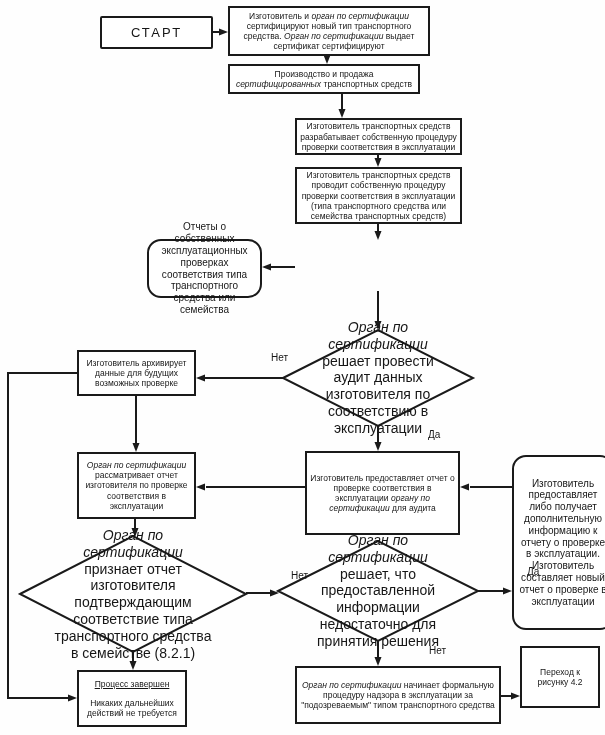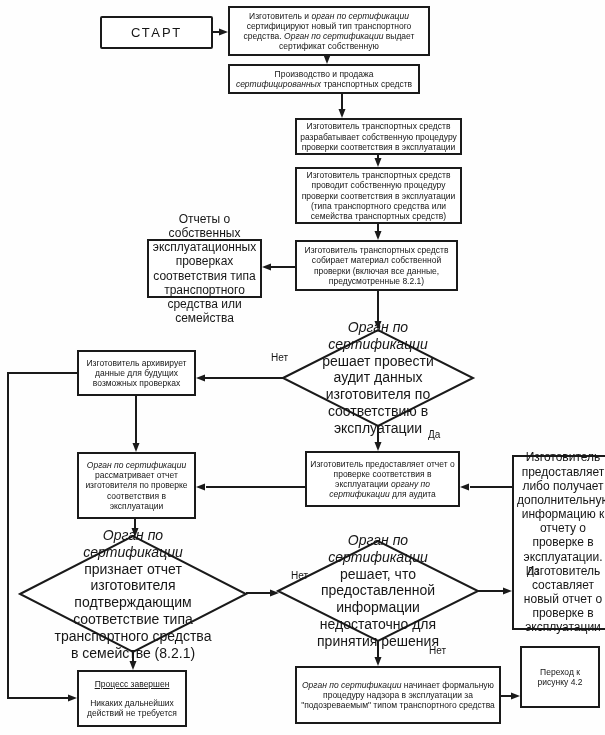--- a/index.html
+++ b/index.html
@@ -11,21 +11,21 @@
   .wire { stroke:#1a1a1a; stroke-width:2; fill:none; }
   .ah   { fill:#1a1a1a; stroke:none; }
   .diamond { fill:#ffffff; stroke:#1a1a1a; stroke-width:2; stroke-linejoin:miter; }
   .node {
     position:absolute; box-sizing:border-box; border:2px solid #1a1a1a; background:#ffffff;
     display:flex; align-items:center; justify-content:center;
     text-align:center; font-size:8.5px; line-height:1.18; padding:2px 3px;
   }
   .node .txt { width:100%; }
   .rounded { border-radius:2px; font-size:13px; letter-spacing:2px; }
-  .small { font-size:12px; }
+  .small { font-size:10px;border-radius:14px; }
   .dtext {
     position:absolute; transform:translate(-50%,-50%);
     text-align:center; font-size:14px; line-height:1.2;
   }
   .lbl { position:absolute; font-size:10px;margin-left:44px; }
   i { font-style:italic; }
   .u { text-decoration:underline; display:block; margin-bottom:9px; }
   .para2 { display:block; margin-top:0; }
 </style>
 </head>
@@ -121,52 +121,49 @@
     <g>
       <polygon class="diamond" points="278,591 378,541 478,591 378,641"></polygon>
     </g>
   </svg>
 
   <div class="node rounded" style="left:100px;top:16px;width:113px;height:33px">
     <div class="txt">СТАРТ</div>
   </div>
 
   <div class="node" style="left:228px;top:6px;width:202px;height:50px">
-    <div class="txt"><span>Изготовитель и </span><i>орган по сертификации</i><span> сертифицируют новый тип транспортного средства. </span><i>Орган по сертификации</i><span> выдает сертификат собственную</span></div>
+    <div class="txt"><span>Изготовитель и </span><i>орган по сертификации</i><span> сертифицируют новый тип транспортного средства. </span><i>Орган по сертификации</i><span> выдает сертификат сертифицируют</span></div>
   </div>
 
   <div class="node" style="left:228px;top:64px;width:192px;height:30px">
     <div class="txt"><span>Производство и продажа </span><i>сертифицированных</i><span> транспортных средств</span></div>
   </div>
 
   <div class="node" style="left:295px;top:167px;width:167px;height:57px">
     <div class="txt">Изготовитель транспортных средств проводит собственную процедуру проверки соответствия в эксплуатации (типа транспортного средства или семейства транспортных средств)</div>
   </div>
 
   <div class="node" style="left:295px;top:118px;width:167px;height:37px">
     <div class="txt">Изготовитель транспортных средств разрабатывает собственную процедуру проверки соответствия в эксплуатации</div>
   </div>
 
   <div class="node small" style="left:147px;top:239px;width:115px;height:59px">
     <div class="txt">Отчеты о собственных эксплуатационных проверках соответствия типа транспортного средства или семейства</div>
   </div>
 
-  <div class="node" style="left:295px;top:240px;width:163px;height:51px">
-    <div class="txt">Изготовитель транспортных средств собирает материал собственной проверки (включая все данные, предусмотренные 8.2.1)</div>
-  </div>
 
   <div class="node" style="left:77px;top:350px;width:119px;height:46px">
-    <div class="txt">Изготовитель архивирует данные для будущих возможных проверках</div>
+    <div class="txt">Изготовитель архивирует данные для будущих возможных проверке</div>
   </div>
 
   <div class="node" style="left:77px;top:452px;width:119px;height:67px">
     <div class="txt"><i>Орган по сертификации</i><span> рассматривает отчет изготовителя по проверке соответствия в эксплуатации</span></div>
   </div>
 
-  <div class="node" style="left:305px;top:451px;width:155px;height:56px">
+  <div class="node" style="left:305px;top:451px;width:155px;height:84px">
     <div class="txt"><span>Изготовитель предоставляет отчет о проверке соответствия в эксплуатации </span><i>органу по сертификации</i><span> для аудита</span></div>
   </div>
 
   <div class="node small" style="left:512px;top:455px;width:102px;height:175px">
     <div class="txt">
       <span>Изготовитель предоставляет либо получает дополнительную информацию к отчету о проверке в эксплуатации.</span>
       <span class="para2">Изготовитель составляет новый отчет о проверке в эксплуатации</span>
     </div>
   </div>
 

